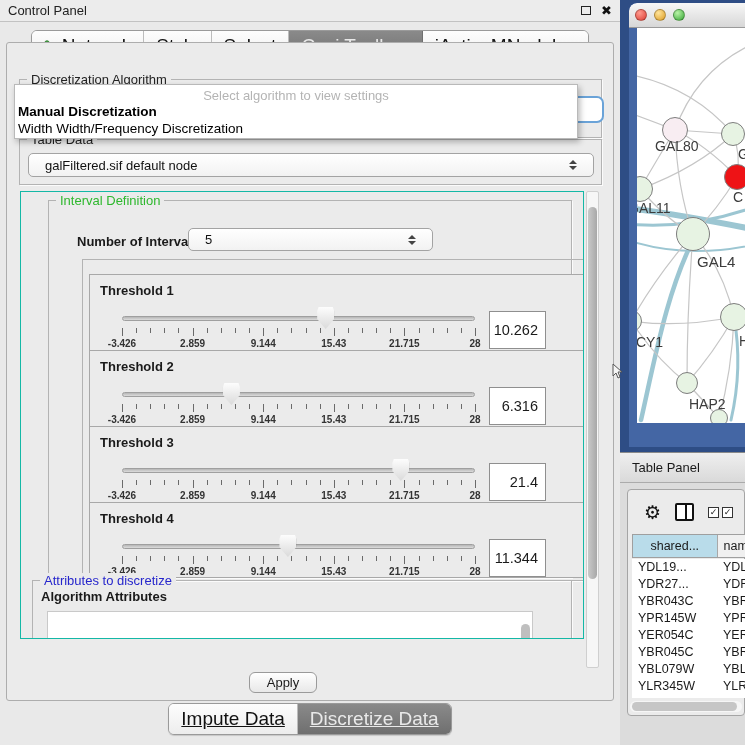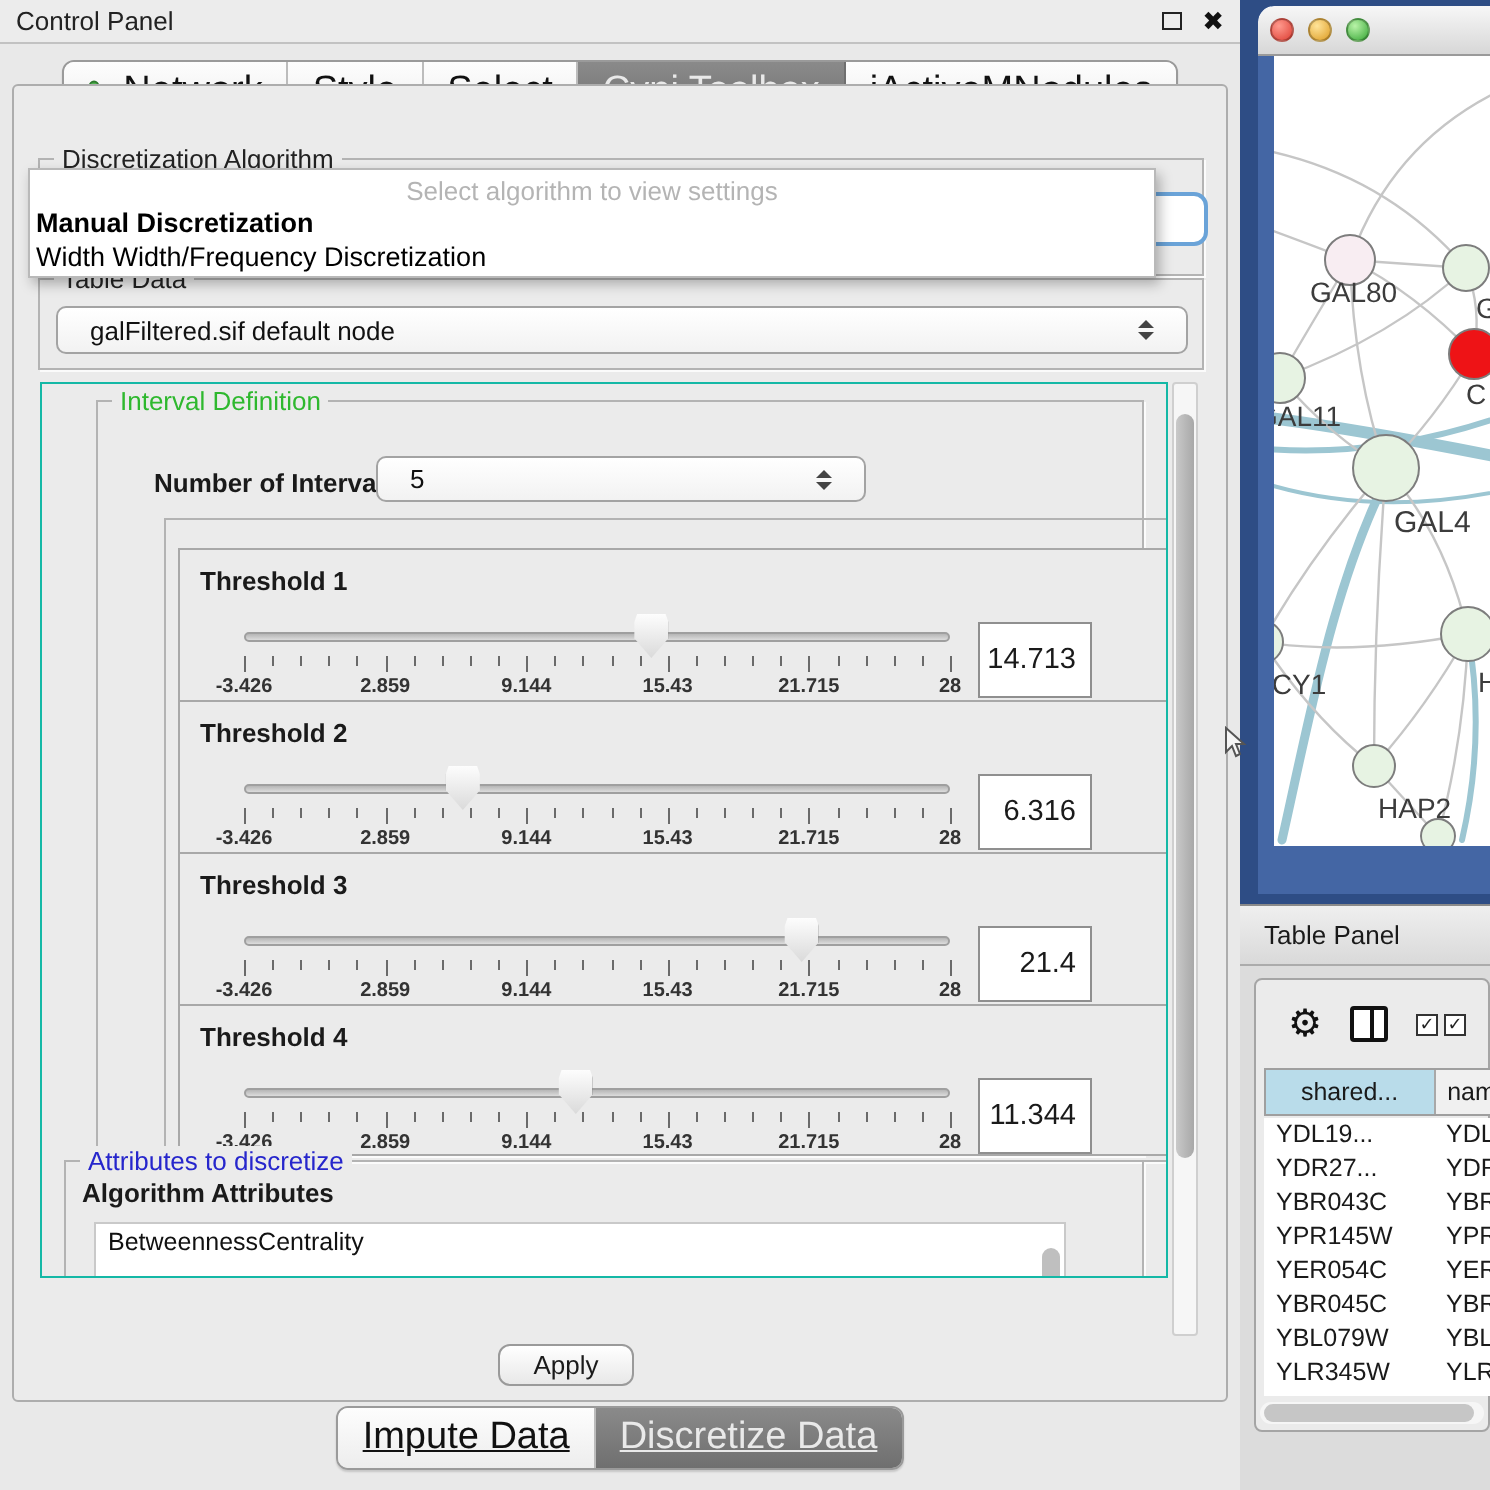--- a/index.html
+++ b/index.html
@@ -255,21 +255,21 @@
                   <div class="tick" style="left: 96%;"></div>
                   <div class="tick major" style="left: 100%;"></div>
                   <span class="tick-label" style="left: 0%;">-3.426</span>
                   <span class="tick-label" style="left: 20%;">2.859</span>
                   <span class="tick-label" style="left: 40%;">9.144</span>
                   <span class="tick-label" style="left: 60%;">15.43</span>
                   <span class="tick-label" style="left: 80%;">21.715</span>
                   <span class="tick-label" style="left: 100%;">28</span>
                   <div class="slider-thumb" style="left: 57.7%;"></div>
                 </div>
-                <div class="value-box">14.713</div>
+                <div class="value-box">10.262</div>
               </div>
               <div class="threshold-panel">
                 <div class="threshold-label">Threshold 2</div>
                 <div class="slider-zone">
                   <div class="slider-track"></div>
                   <div class="tick major" style="left: 0%;"></div>
                   <div class="tick" style="left: 4%;"></div>
                   <div class="tick" style="left: 8%;"></div>
                   <div class="tick" style="left: 12%;"></div>
                   <div class="tick" style="left: 16%;"></div>
@@ -386,21 +386,20 @@
               </div>
             </div>
         </div>
       </div>
 
       <div class="groupbox" id="attributes-group">
         <span class="group-title gt-blue">Attributes to discretize</span>
         <span id="numeric-attr-label">Algorithm Attributes</span>
         <div id="attr-list">
           <div id="attr-items">
-              <div class="attr-item">BetweennessCentrality</div>
             </div>
           <div id="attr-scrollbar"></div>
         </div>
       </div>
 
     </div>
 
     <div id="vscrollbar">
       <div id="vscroll-thumb"></div>
     </div>

